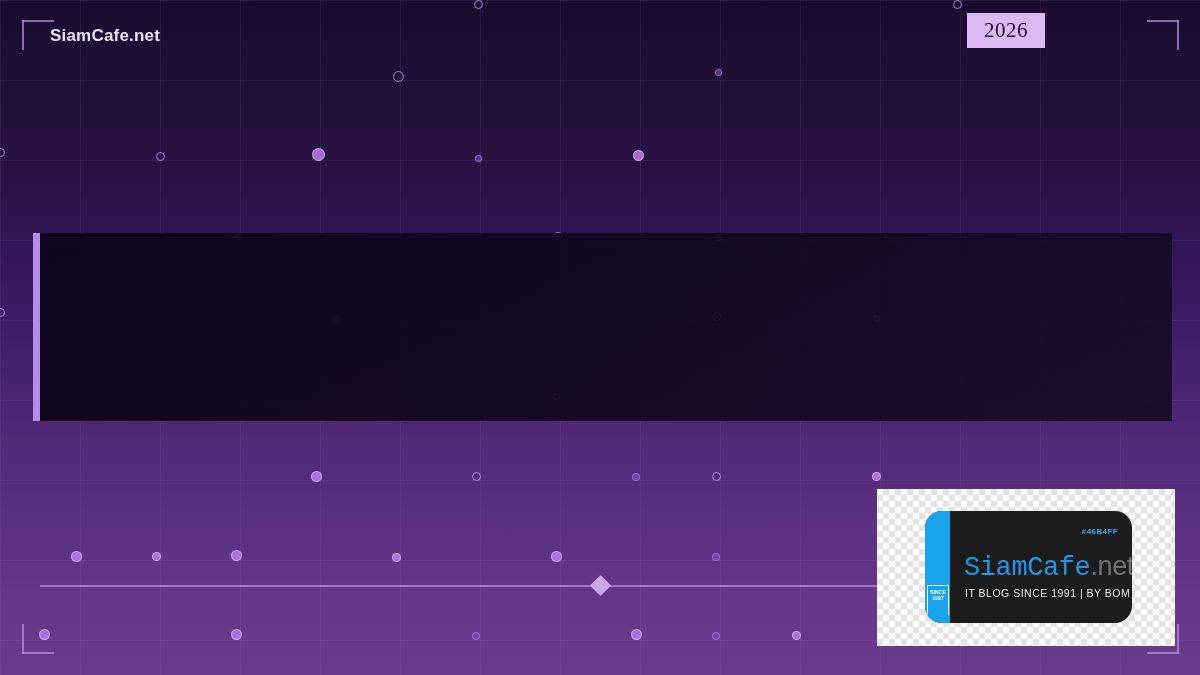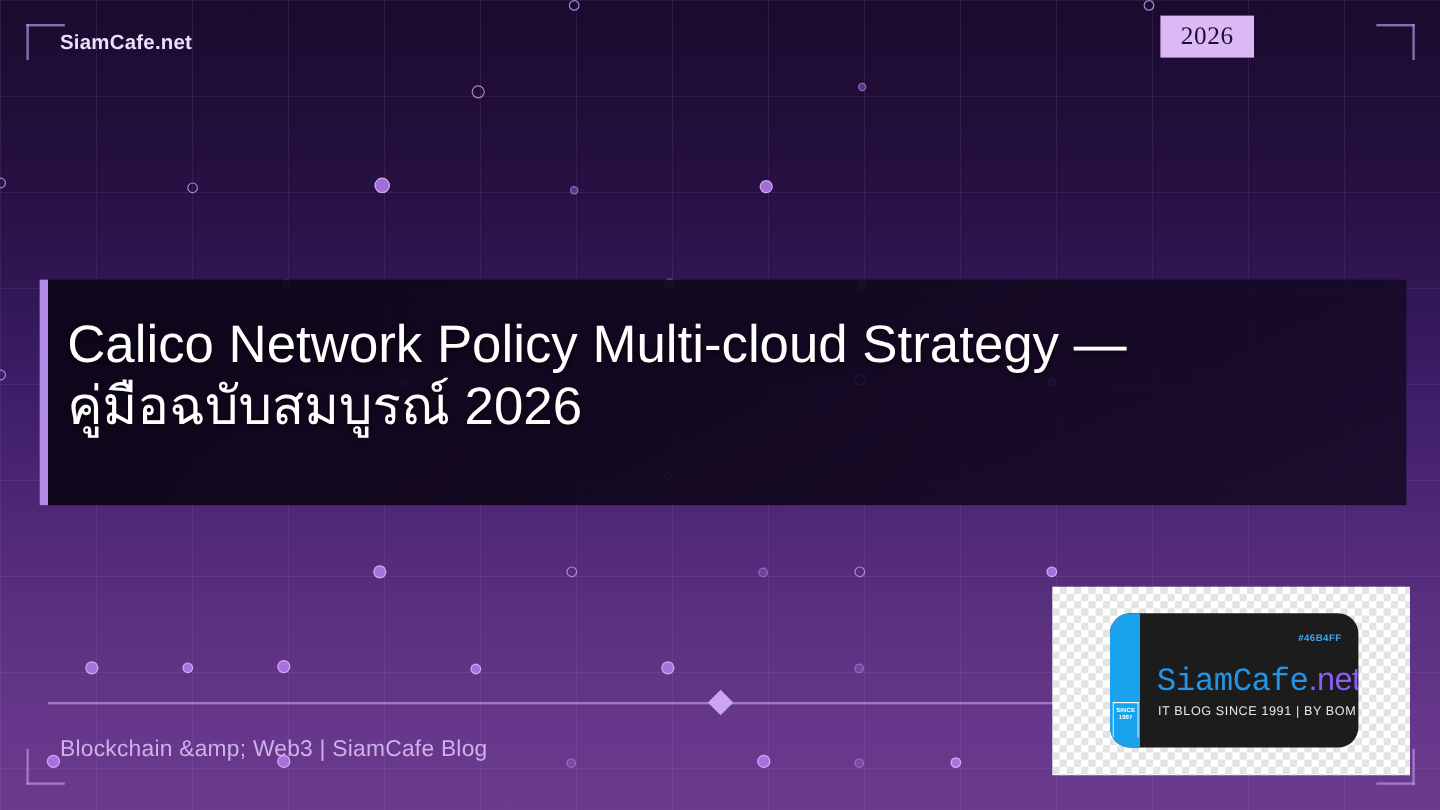--- a/index.html
+++ b/index.html
@@ -142,21 +142,21 @@
   }
   .hexcode {
     position:absolute; right:14px; top:16px;
     font-size:8px; font-weight:bold; color:#3fa9f5; letter-spacing:0.4px;
   }
   .logo-wordmark {
     position:absolute; left:39px; top:40px;
     font-size:27px; font-weight:400; letter-spacing:-0.4px;
   }
   .logo-wordmark .blue { color:#2196e8;font-family:Liberation Mono, monospace; }
-  .logo-wordmark .white { color:#8b5cf6;margin-top:20px; }
+  .logo-wordmark .white { color:#737373;margin-top:20px; }
   .logo-tagline {
     position:absolute; left:40px; top:76px;
     font-size:10.5px; color:#e8e8e8; letter-spacing:0.5px;
   }
 </style>
 </head>
 <body>
 
 <div id="canvas">
 
@@ -213,26 +213,23 @@
   <div class="bracket" style="left:1147px; top:624px; width:32px; height:30px;">
     <i class="h" style="right:0; bottom:0; width:32px;"></i>
     <i class="v" style="right:0; bottom:0; height:30px;"></i>
   </div>
 
   <div class="site-name">SiamCafe.net</div>
   <div class="year-badge">2026</div>
 
   <div class="title-banner"></div>
   <div class="title-bar"></div>
-  <div class="title-text">Calico Network Policy Multi-cloud Strategy —
-คู่มือฉบับสมบูรณ์ 2026</div>
 
   <div class="divider"></div>
   <div class="diamond"></div>
-  <div class="footer-text">Blockchain &amp;amp; Web3 | SiamCafe Blog</div>
 
   <div class="logo-card">
     <div class="logo-inner">
       <div class="logo-strip"></div>
       <div class="ribbon">
         <span>SINCE</span>
         <span>1997</span>
       </div>
       <div class="hexcode">#46B4FF</div>
       <div class="logo-wordmark">

